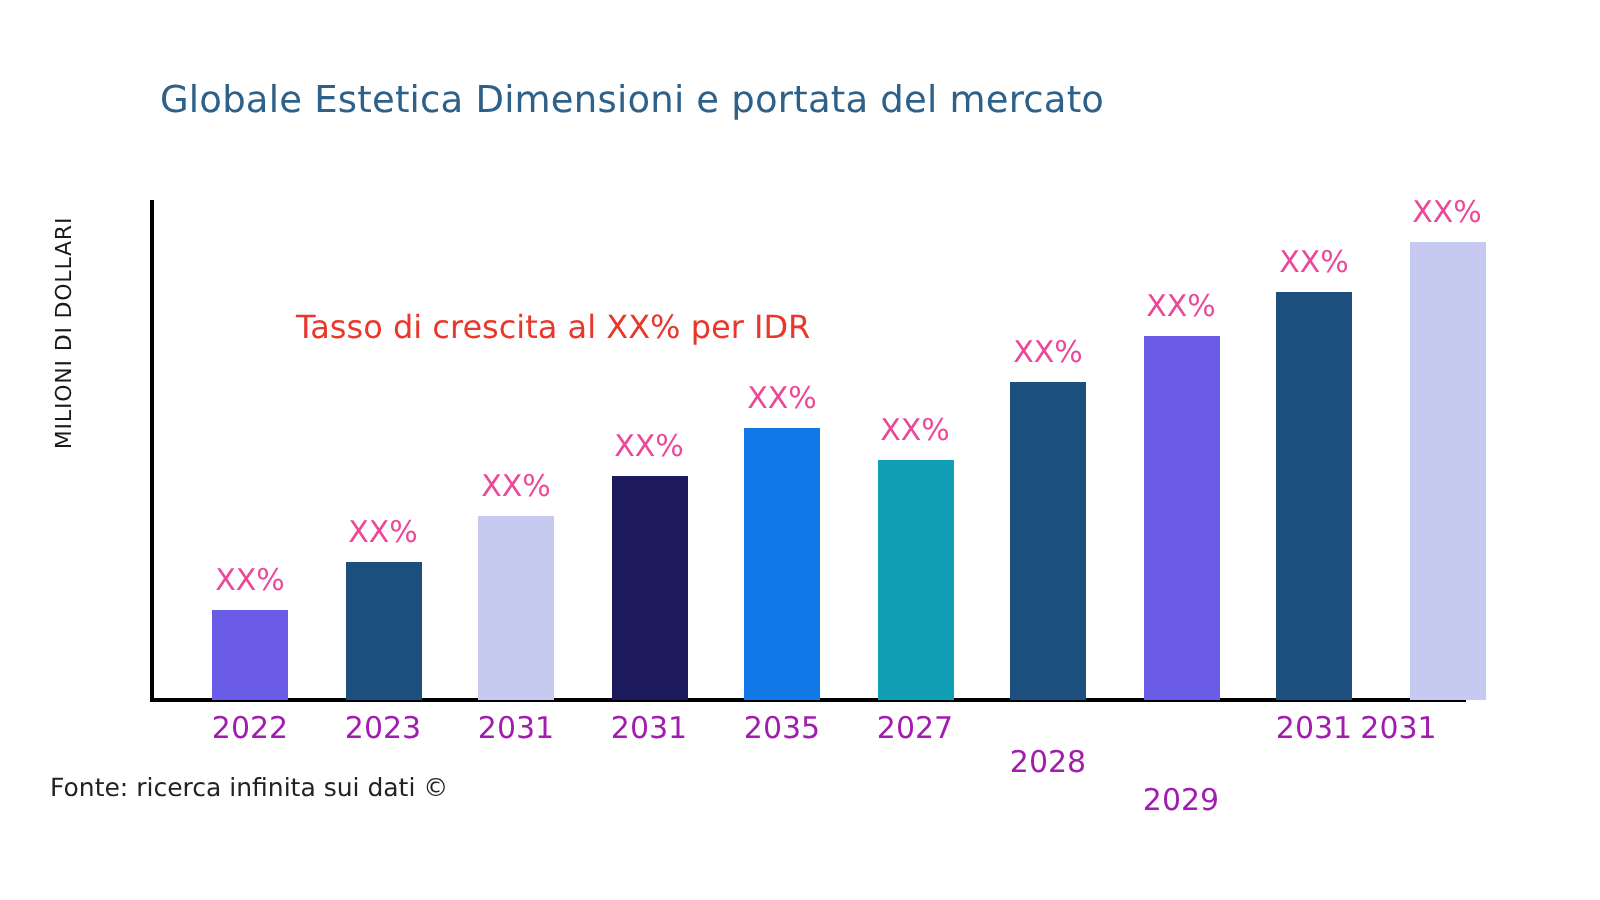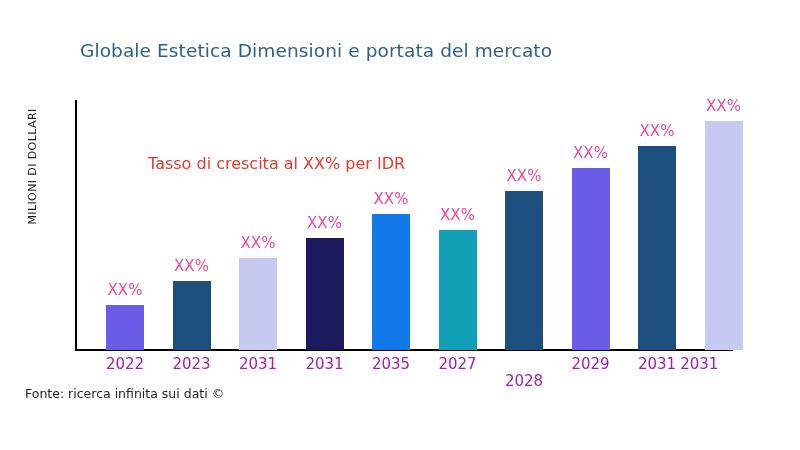--- a/index.html
+++ b/index.html
@@ -201,21 +201,21 @@
     </div>
 
   <div class="xticks" id="xtick-area">
       <div class="xtick" style="left: 16.75px; width: 66.5px;">2022</div>
       <div class="xtick" style="left: 83.25px; width: 66.5px;">2023</div>
       <div class="xtick" style="left: 149.75px; width: 66.5px;">2031</div>
       <div class="xtick" style="left: 216.25px; width: 66.5px;">2031</div>
       <div class="xtick" style="left: 282.75px; width: 66.5px;">2035</div>
       <div class="xtick" style="left: 349.25px; width: 66.5px;">2027</div>
       <div class="xtick" style="left: 415.75px; width: 66.5px; margin-top: 17px;">2028</div>
-      <div class="xtick" style="left: 482.25px; width: 66.5px;">2029</div>
+      <div class="xtick" style="left: 482.25px; width: 66.5px; margin-top: 36px;">2029</div>
       <div class="xtick" style="left: 548.75px; width: 66.5px;">2031</div>
       <div class="xtick" style="left: 591px; width: 66.5px;">2031</div>
     </div>
 
   <div class="annotation">Tasso di crescita al XX% per IDR</div>
 
   <div class="footer-source">Fonte: ricerca infinita sui dati ©</div>
 
 </div>
 

